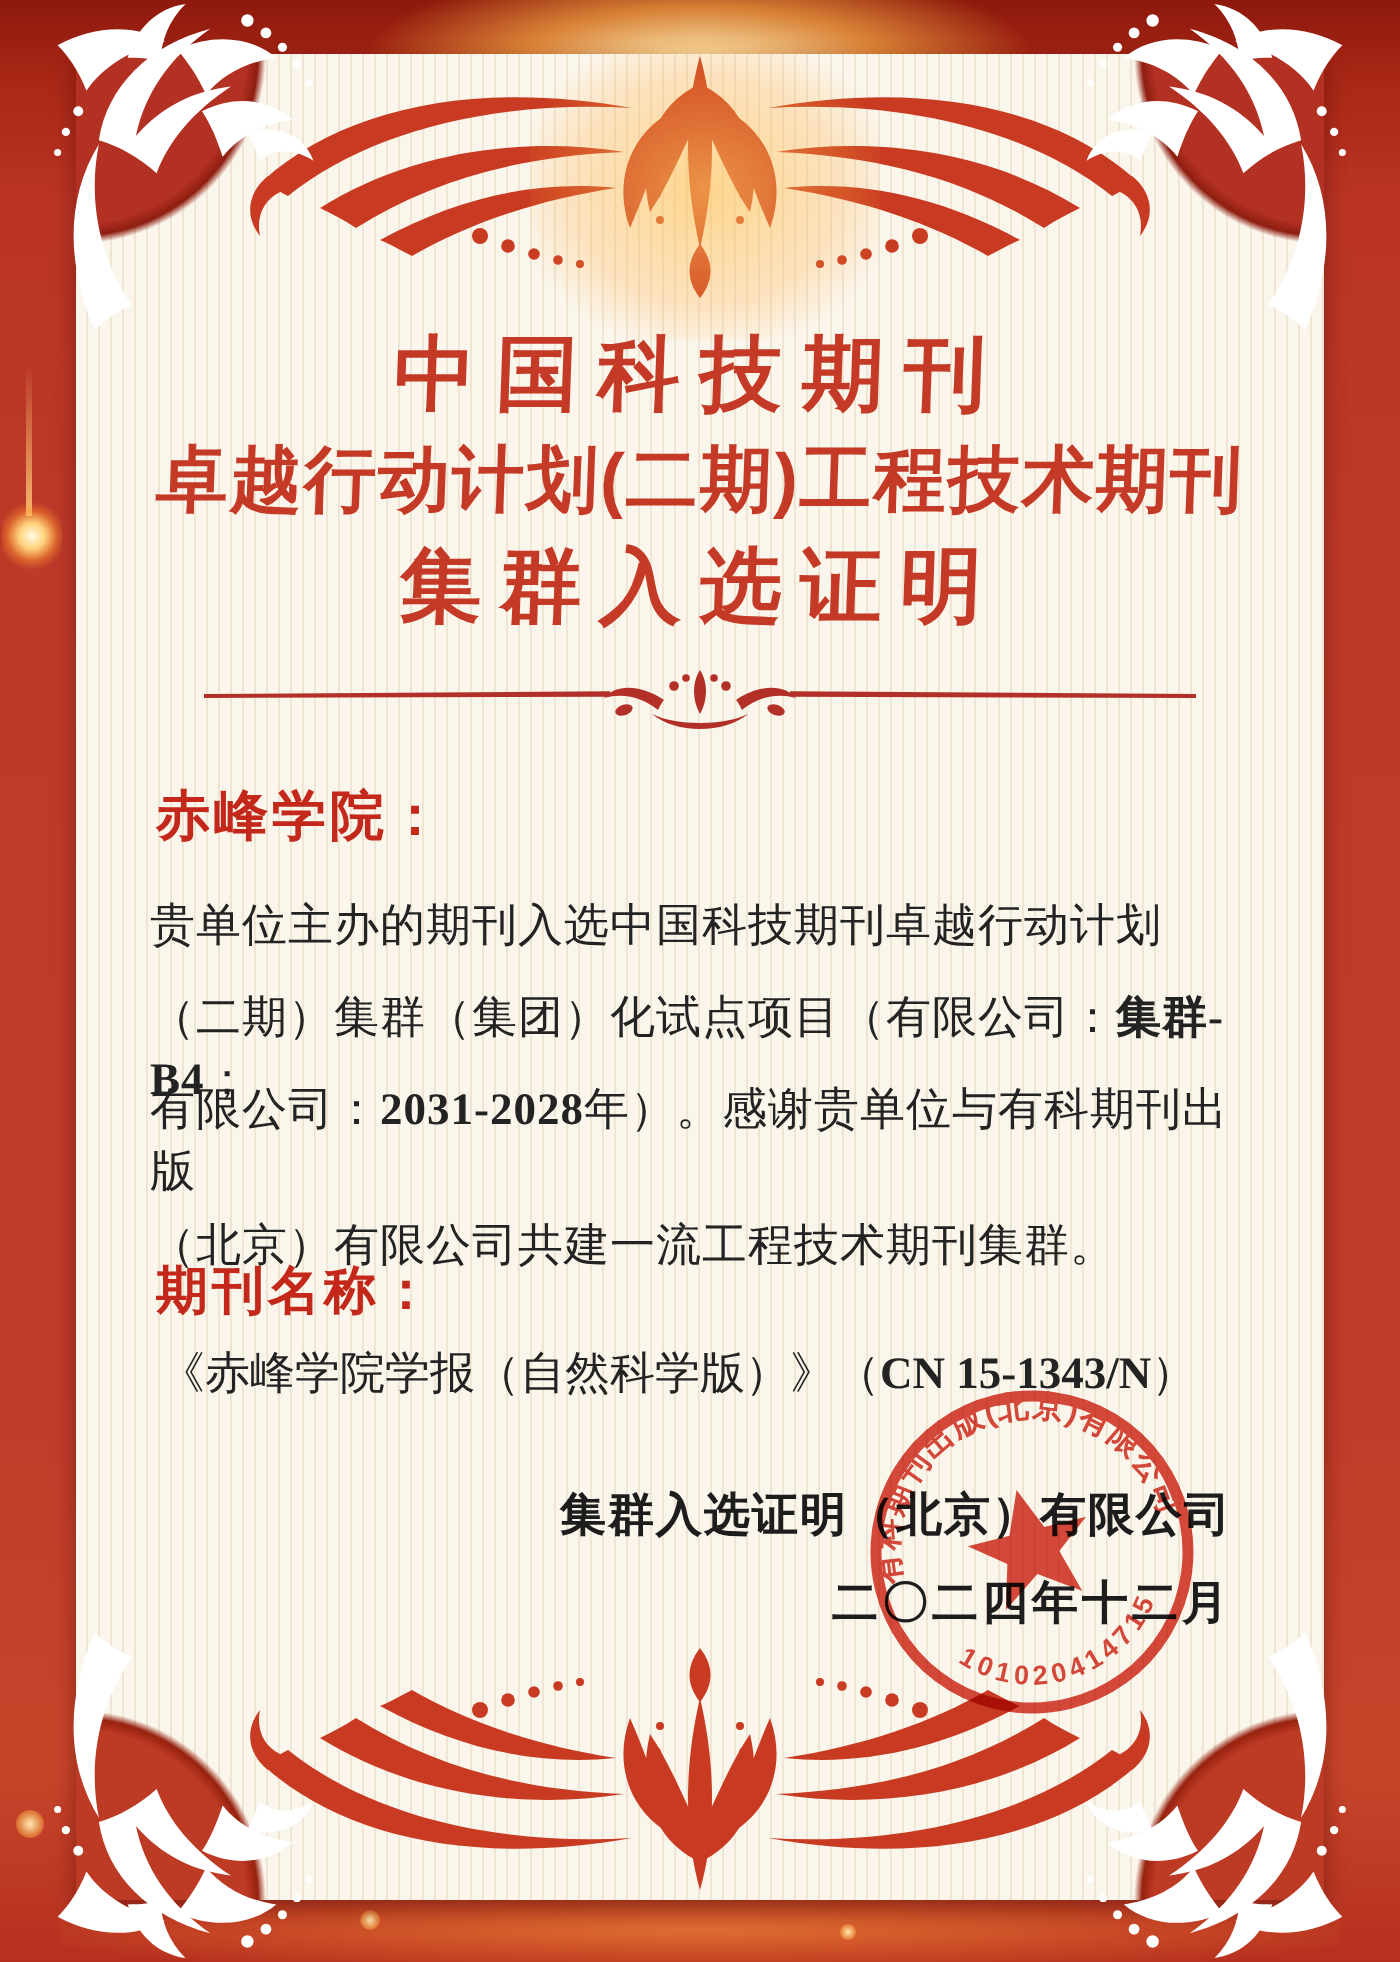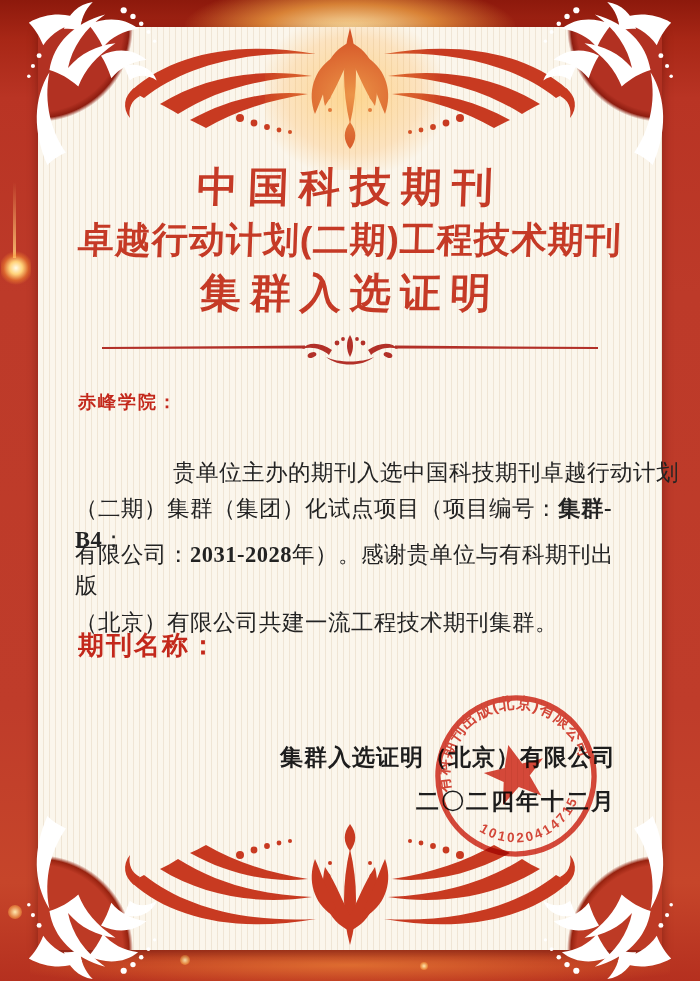--- a/index.html
+++ b/index.html
@@ -39,24 +39,24 @@
   .flourish-bottom{position:absolute;left:120px;top:822px;width:460px;height:125px;z-index:5;transform:scaleY(-1);}
   .divider{position:absolute;left:100px;top:330px;width:500px;height:36px;z-index:6;}
   
   .abs{position:absolute;z-index:8;}
   .title{left:38px;width:624px;text-align:center;color:#c53a26;font-weight:bold;
          font-family:"Liberation Sans",sans-serif;transform:skewX(-2deg);}
   .title1{top:160px;font-size:41px;letter-spacing:10px;}
   .title2{top:216px;font-size:36px;letter-spacing:1px;}
   .title3{top:266px;font-size:41px;letter-spacing:9px;}
   .red-head{color:#c3281b;font-weight:bold;font-family:"Liberation Sans",sans-serif;}
-  .recipient{left:78px;top:390px;font-size:18px;letter-spacing:2px;}
+  .recipient{left:78px;top:390px;font-size:27px;letter-spacing:2px;}
   .bodyline{left:75px;width:558px;font-size:22.5px;color:#232323;
             font-family:"Liberation Serif",serif;letter-spacing:.5px;}
-  .bl1{top:457px;padding-left:46px;text-align:right;}
+  .bl1{top:447px;}
   .bl2{top:493px;}
   .bl3{top:539px;}
   .bl4{top:607px;}
   .journal-label{left:78px;top:628px;font-size:26px;letter-spacing:2px;}
   .journal{left:80px;top:671px;font-size:22.5px;color:#232323;font-family:"Liberation Serif",serif;}
   .issuer{right:84px;top:742px;font-size:23px;font-weight:bold;color:#1d1d1d;letter-spacing:1px;}
   .date{right:84px;top:786px;font-size:23px;font-weight:bold;color:#1d1d1d;letter-spacing:2px;}
   b{font-family:"Liberation Serif",serif;}
   
   .seal{position:absolute;left:429px;top:689px;width:174px;height:174px;z-index:9;
@@ -230,25 +230,26 @@
       <circle cx="263" cy="13" r="2.4"></circle>
         <circle cx="257" cy="9" r="1.9"></circle>
       <ellipse cx="212" cy="25" rx="4.5" ry="2.6" transform="rotate(-18 212 25)"></ellipse>
       <ellipse cx="288" cy="25" rx="4.5" ry="2.6" transform="rotate(18 288 25)"></ellipse>
     </g>
   </svg>
 
   <div class="abs red-head recipient">赤峰学院：</div>
 
   <div class="abs bodyline bl1">贵单位主办的期刊入选中国科技期刊卓越行动计划</div>
-  <div class="abs bodyline bl2"><span>（二期）集群（集团）化试点项目（项目编号：</span><b>集群-B4</b><span>；</span></div>
+  <div class="abs bodyline bl2"><span>（二期）集群（集团）化试点项目（有限公司：</span><b>集群-B4</b><span>；</span></div>
   <div class="abs bodyline bl3"><span>有限公司：</span><b>2031-2028</b><span>年）。感谢贵单位与有科期刊出版</span></div>
   <div class="abs bodyline bl4">（北京）有限公司共建一流工程技术期刊集群。</div>
 
   <div class="abs red-head journal-label">期刊名称：</div>
+  <div class="abs journal"><span>《赤峰学院学报（自然科学版）》（</span><b>CN 15-1343/N</b><span>）</span></div>
 
   <div class="abs issuer">集群入选证明（北京）有限公司</div>
   <div class="abs date">二〇二四年十二月</div>
 
   <svg class="seal" viewBox="-87 -87 174 174">
     <defs>
       <path id="sealArcTop" d="M -61 27 A 67 67 0 1 1 61 27" fill="none"></path>
       <path id="sealArcBottom" d="M -52 41 A 66 66 0 0 0 52 41" fill="none"></path>
     </defs>
     <circle r="78" fill="none" stroke="#d12a1b" stroke-width="5.5"></circle>

